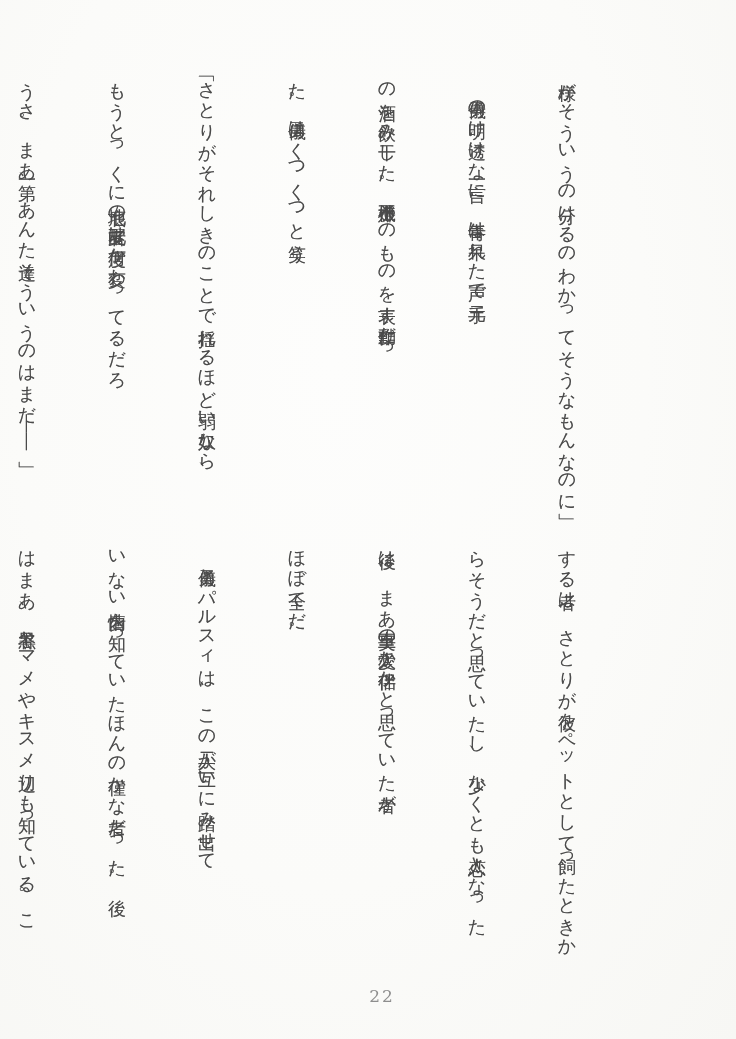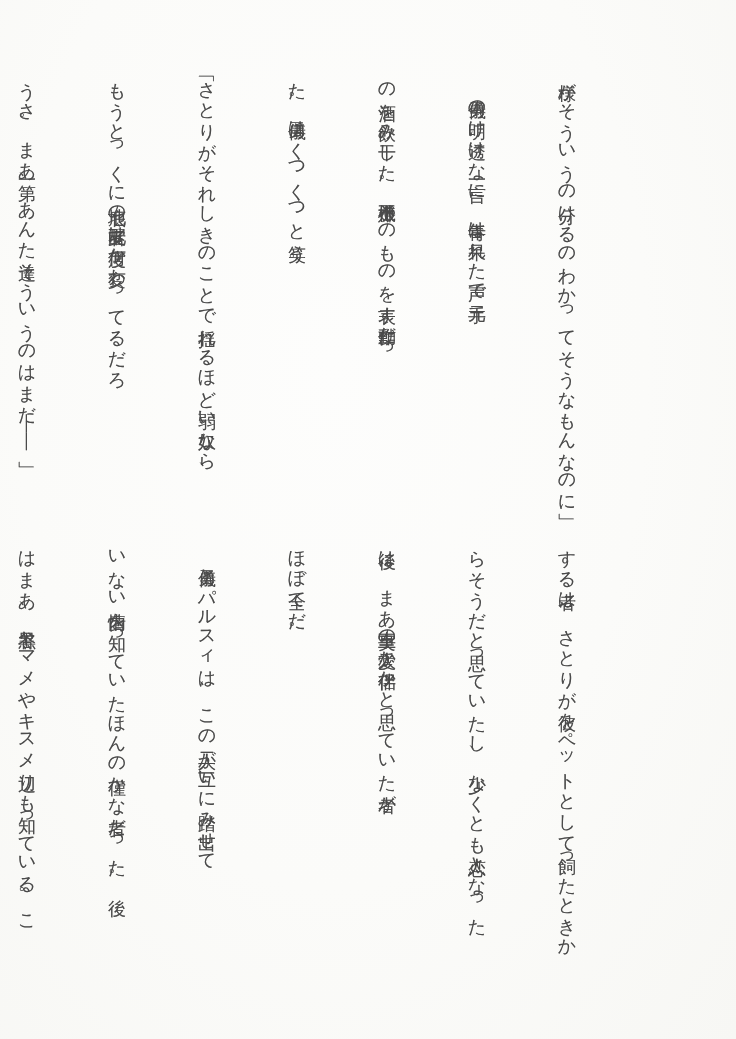--- a/index.html
+++ b/index.html
@@ -86,14 +86,15 @@
     
     
     
     
     
     
     
     
   </div>
 
+  <div class="page-number">22</div>
 
 </div>
 
 </body></html>

